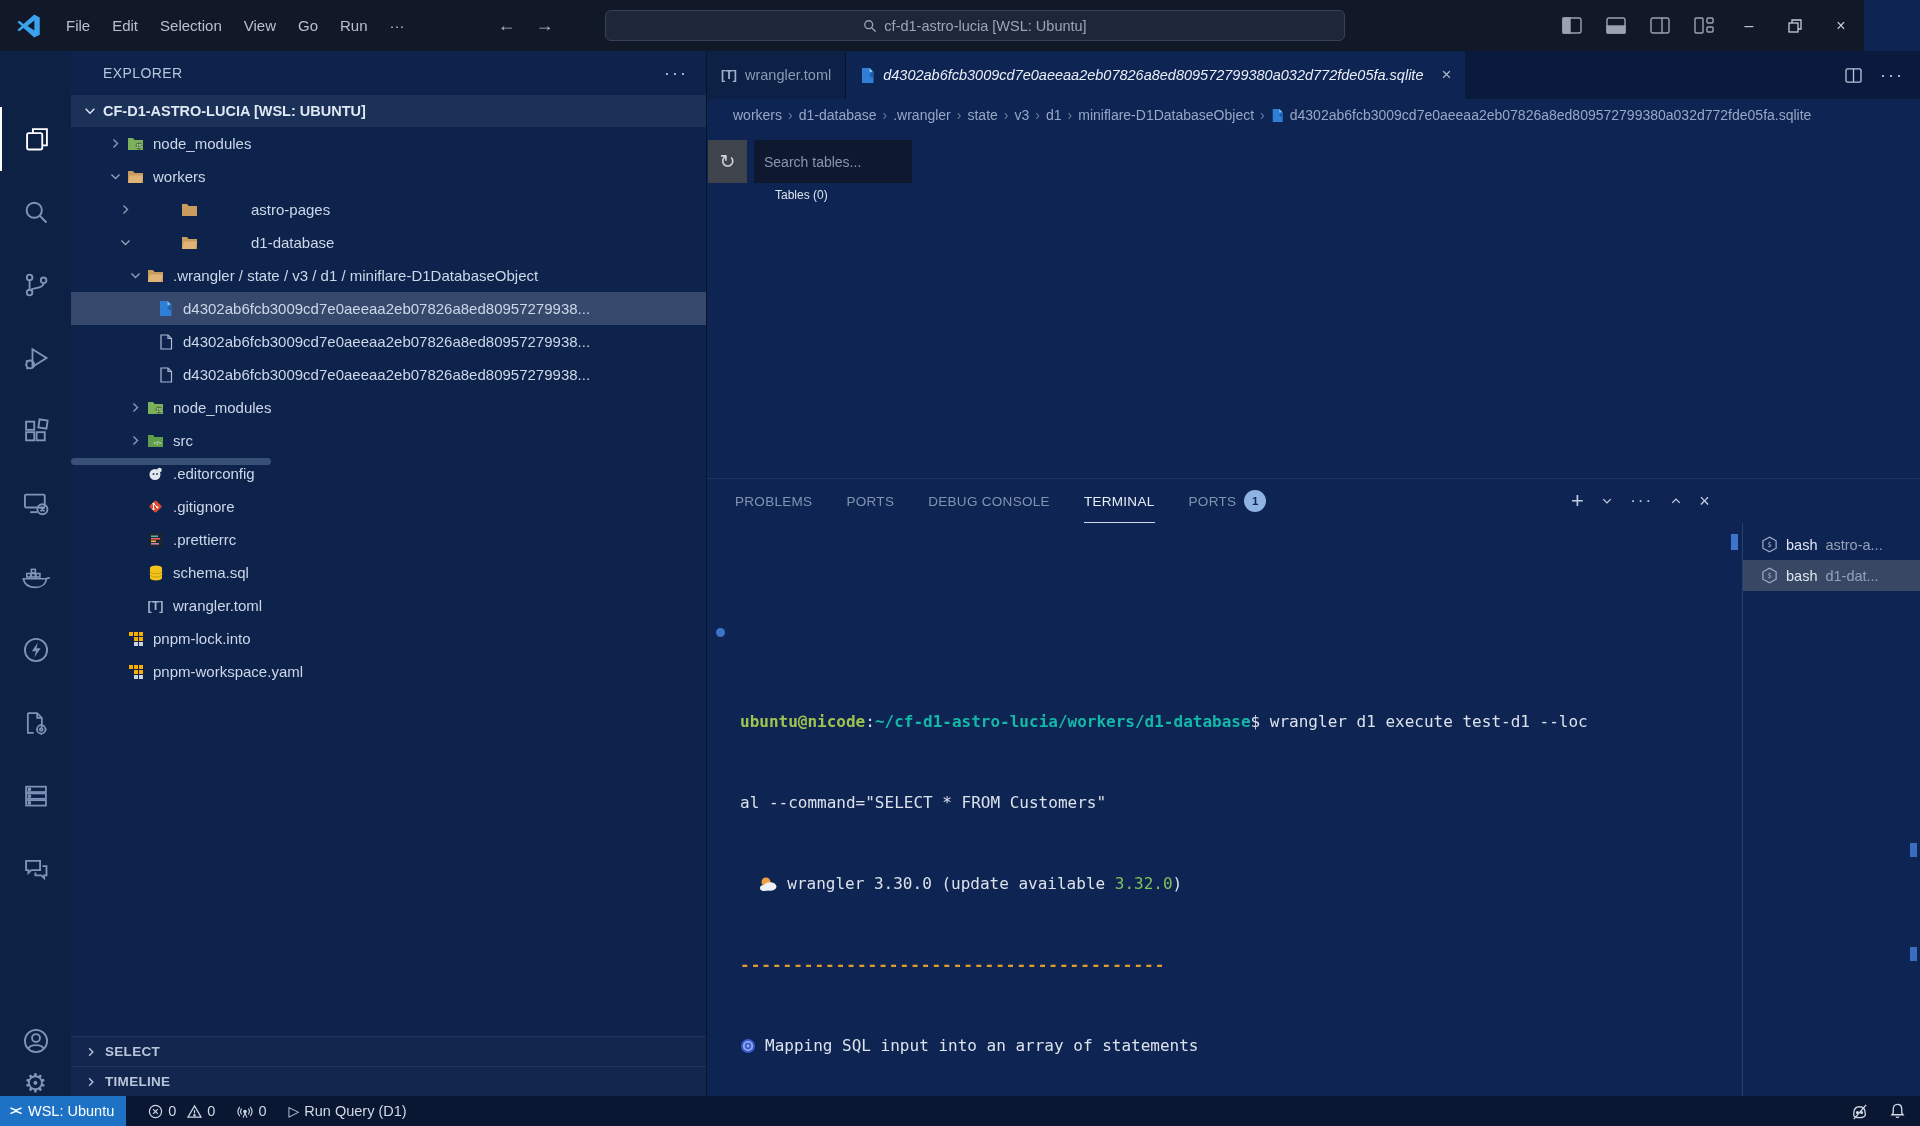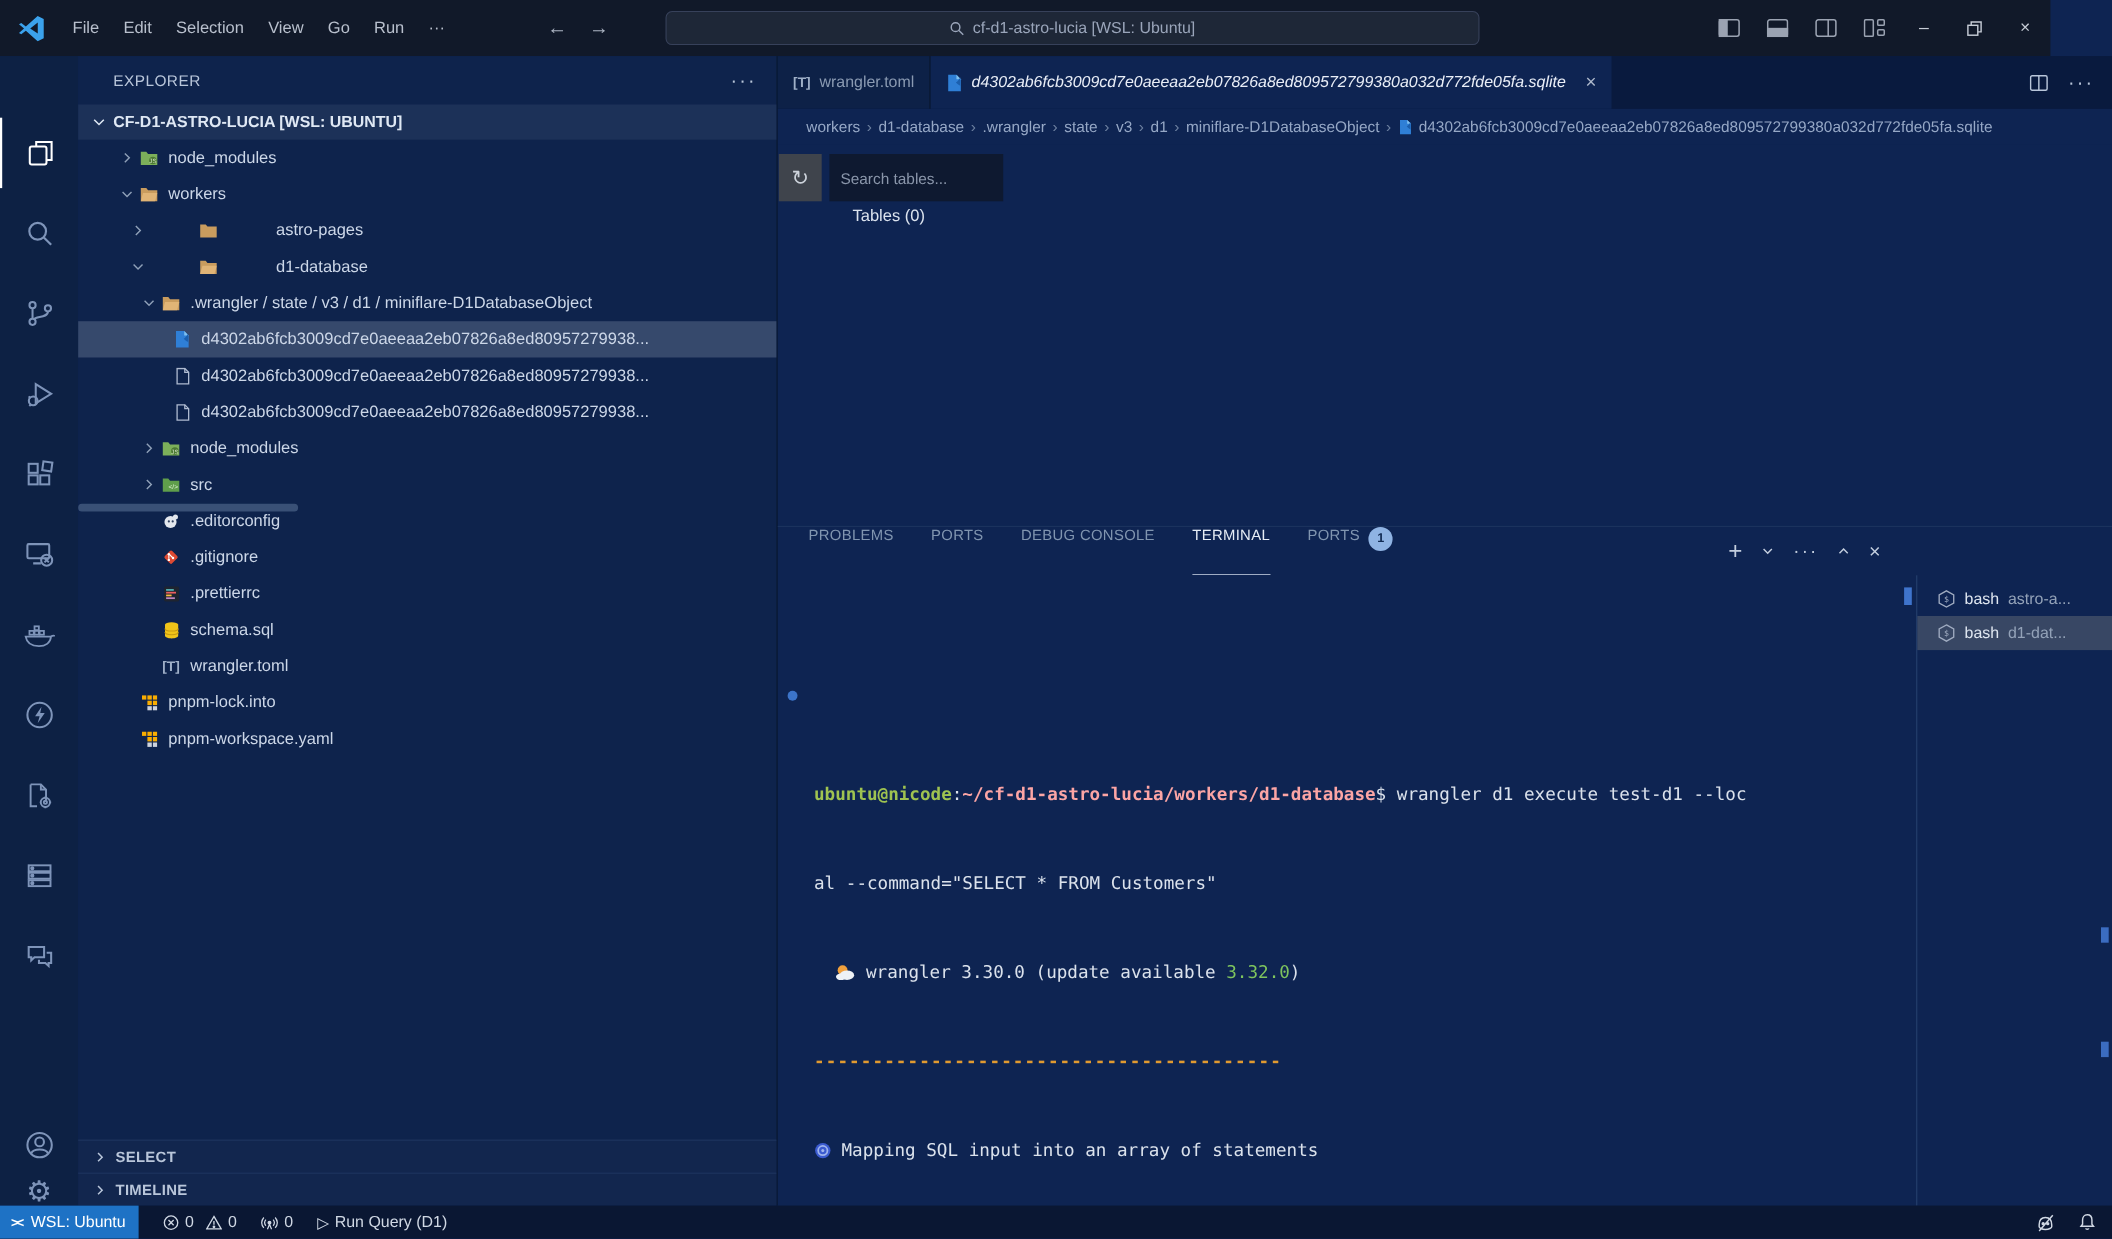--- a/index.html
+++ b/index.html
@@ -62,38 +62,38 @@
                  display:flex; align-items:center; gap:6px; padding-left:26px;
                  font-size:14px; color:#96a8c6; white-space:nowrap; overflow:hidden; }
   .bc-sep { color:#6d80a0; font-size:14px; }
   #editor-body { position:absolute; left:707px; top:131px; right:0; height:347px; background:#0e2452; }
   #refresh-btn { position:absolute; left:1px; top:9px; width:39px; height:43px; background:#3f444c;
                  display:flex; align-items:center; justify-content:center; color:#ccd2da; font-size:19px; }
   #table-search { position:absolute; left:47px; top:9px; width:158px; height:43px; background:#0e1930;
                   border:none; outline:none; color:#c6cfdd; font-size:14px; padding:0 10px;
                   font-family:"Liberation Sans", sans-serif; }
   #table-search::placeholder { color:#8a96aa; }
-  #tables-label { position:absolute; left:68px; top:57px; font-size:15px; color:#dbe3ee; }
+  #tables-label { position:absolute; left:68px; top:57px; font-size:12px; color:#dbe3ee; }
 
   
   #panel { position:absolute; left:707px; top:478px; right:0; height:618px; background:#0e2452;
            border-top:1px solid #1d355f; }
   #panel-header { height:44px; display:flex; align-items:center; padding-left:28px; gap:34px;
                   font-size:13.5px; letter-spacing:.3px; color:#8095b0; }
-  .ptab { height:44px; display:flex; gap:8px; }
+  .ptab { height:44px; display:flex; align-items:center; gap:8px; }
   .ptab.active { color:#e6edf6; box-shadow:inset 0 -1px 0 #cfd9ea; }
   #ports-badge { width:22px; height:22px; border-radius:50%; background:#8fb3e3; color:#112a52;
                  font-size:11.5px; font-weight:bold; display:flex; align-items:center; justify-content:center; }
   #panel-actions { margin-left:auto; display:flex; align-items:center; gap:17px; padding-right:210px; color:#c3cede; }
   #terminal-main { position:absolute; left:0; top:44px; right:178px; bottom:0; overflow:hidden;
                    padding:50px 0 0 33px; font-family:"DejaVu Sans Mono", monospace;
                    font-size:16px; line-height:27px; color:#dbe2ec; white-space:pre; }
   .gutter-dot { position:absolute; left:9px; width:9px; height:9px; border-radius:50%; }
   .tuser { color:#9fc351; font-weight:bold; }
-  .tpath { color:#fca5a5; font-weight:bold;margin-top:44px; }
+  .tpath { color:#14b8a6; font-weight:bold;margin-top:44px; }
   .tgreen { color:#7ec45e; }
   .tdash { color:#e09a30; font-weight:bold; letter-spacing:1px; }
   .emoji { display:inline-block; vertical-align:-3px; margin-right:9px; }
   #term-scroll-thumb { position:absolute; right:182px; top:55px; width:7px; height:16px; background:#3f74cc; }
 
   
   #term-sidebar { position:absolute; right:0; top:44px; width:178px; bottom:0; border-left:1px solid #26406e; }
   .term-item { height:31px; display:flex; align-items:center; gap:8px; padding-left:18px;
                font-size:14.5px; color:#dfe6f0; white-space:nowrap; }
   .term-item .detail { color:#93a2b8; }

